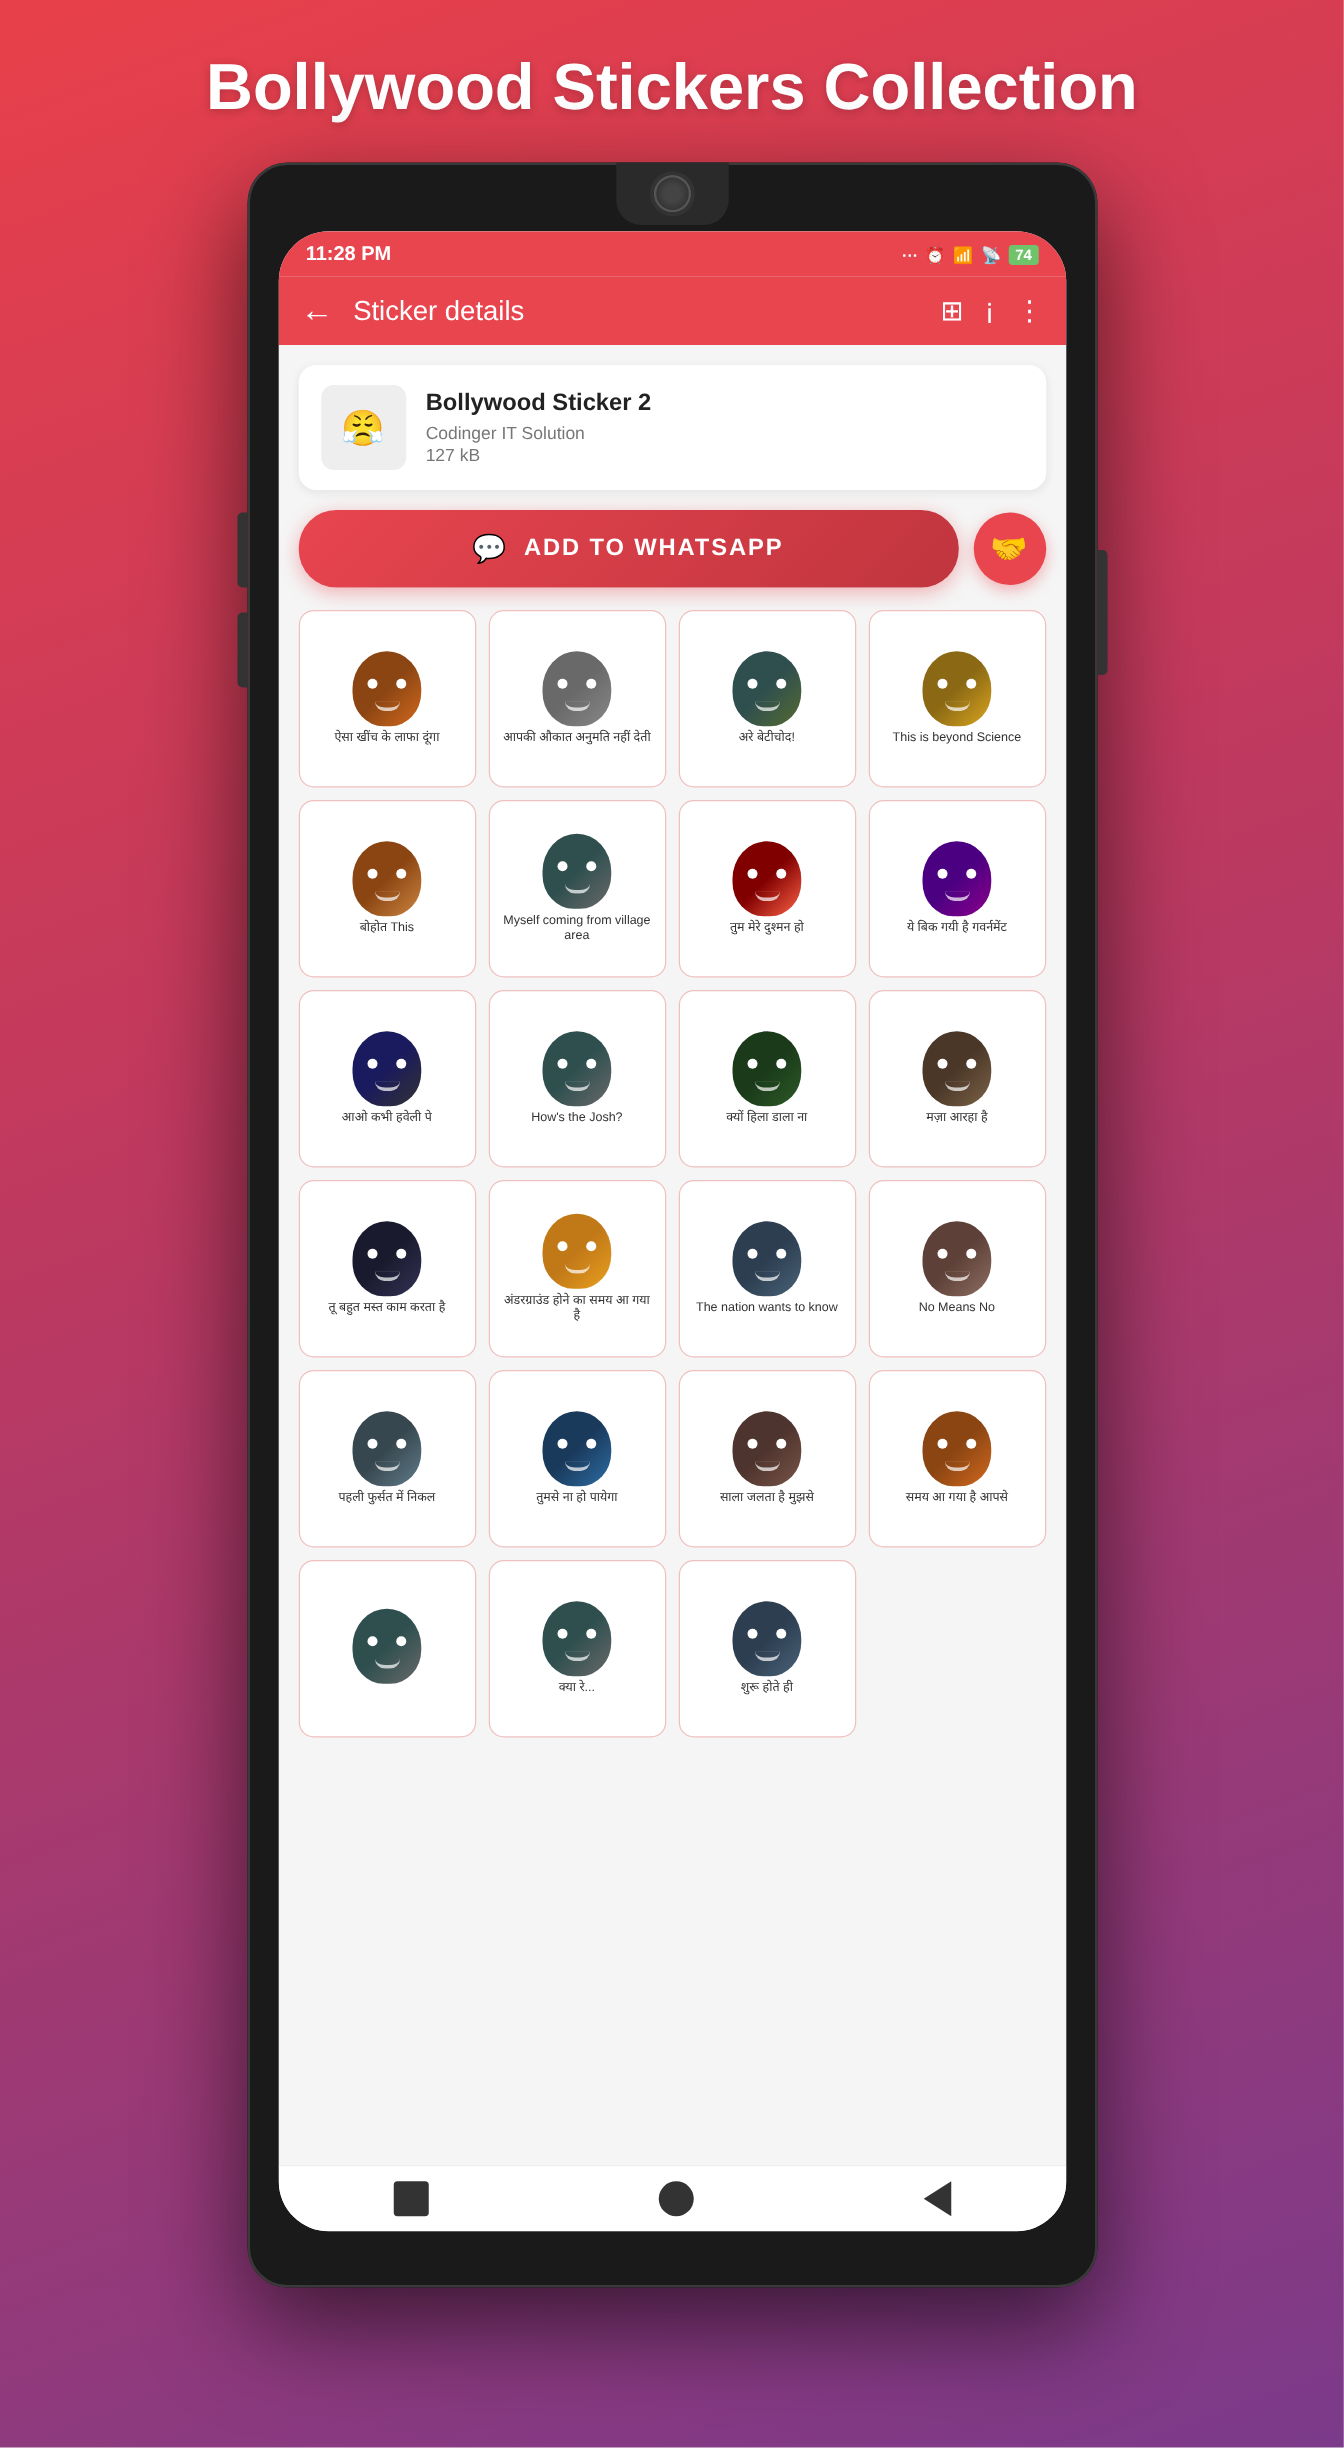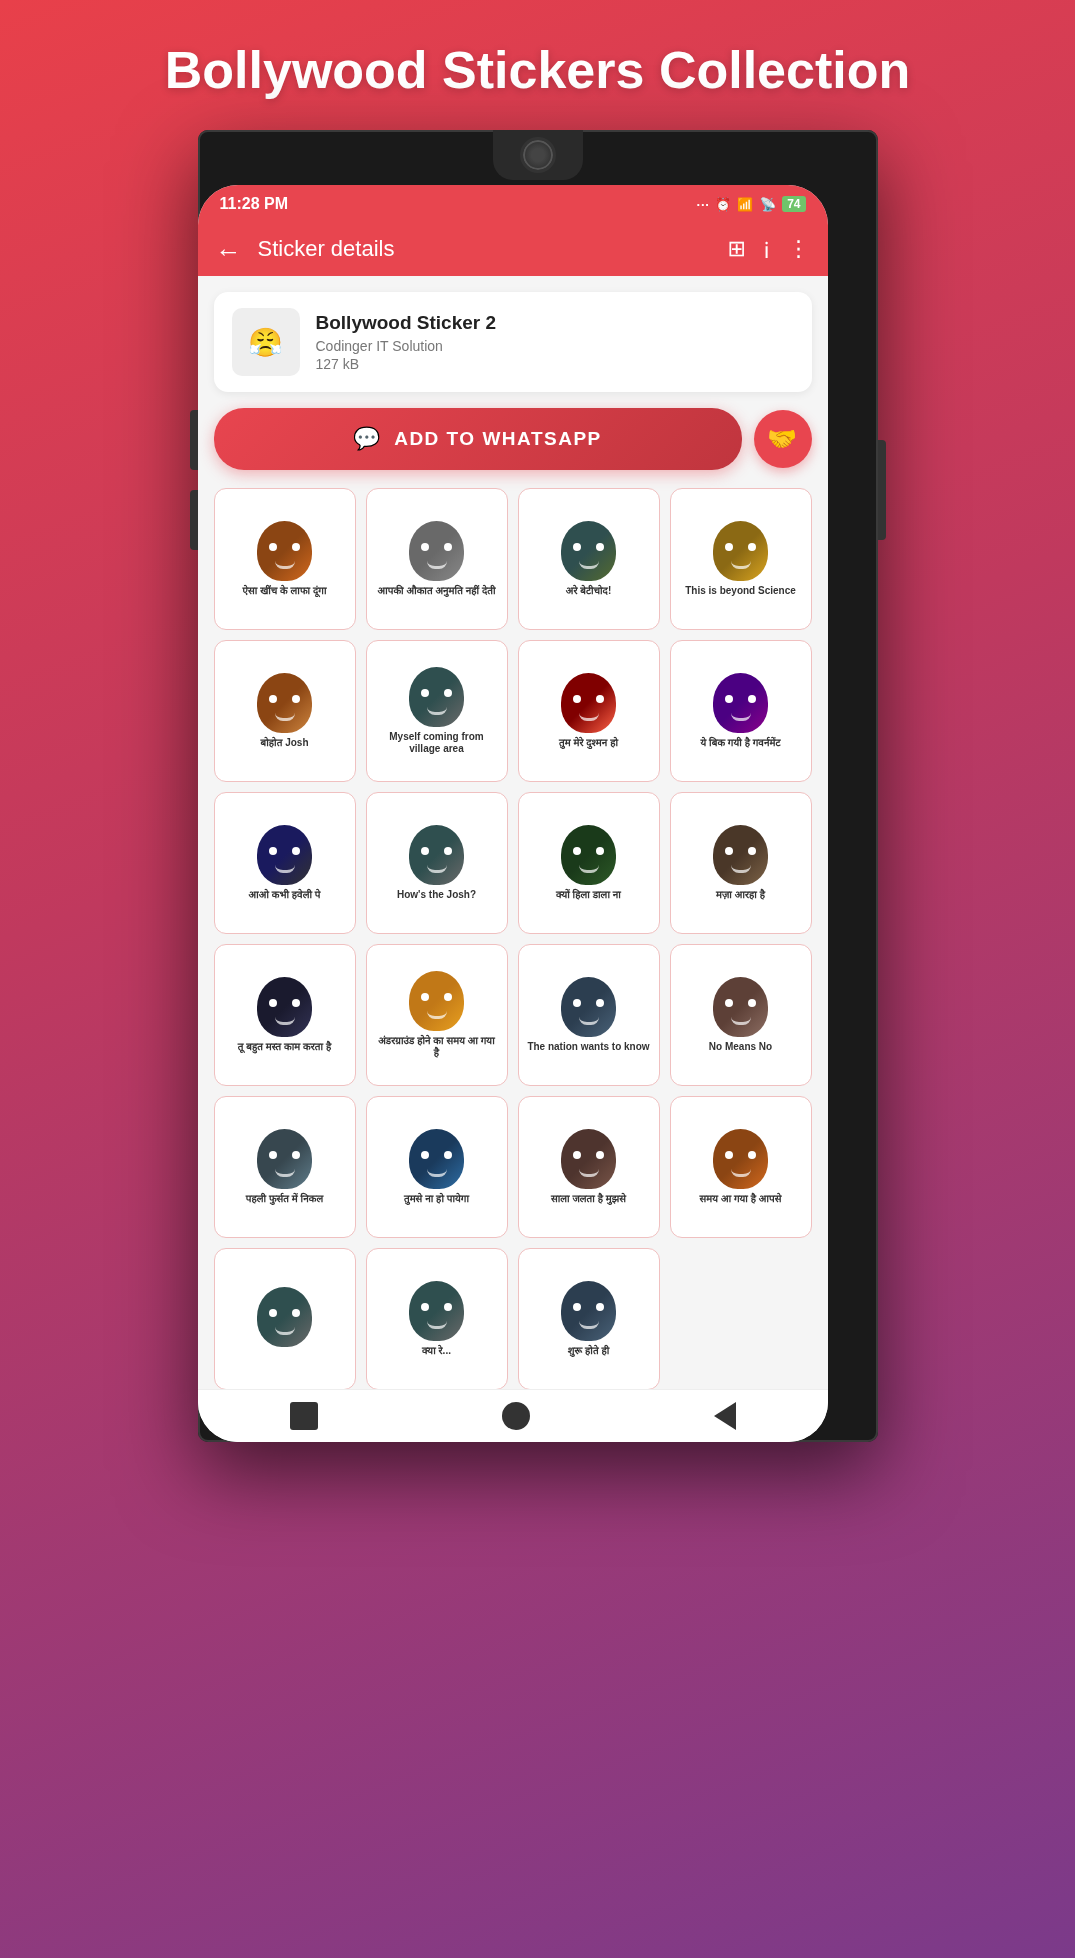--- a/index.html
+++ b/index.html
@@ -19,27 +19,28 @@
       font-size: 52px;
       font-weight: 700;
       text-align: center;
       margin-top: 40px;
       margin-bottom: 30px;
       text-shadow: 0 2px 8px rgba(0,0,0,0.2);
     }
 
     .phone-outer {
       width: 680px;
-      height: 1312px;
+      height: 1700px;
       background: #1a1a1a;
-      border-radius: 10px;
+      border-radius: 32px;
       position: relative;
       box-shadow: 0 30px 80px rgba(0,0,0,0.6), inset 0 0 0 2px #3a3a3a;
       display: flex;
       flex-direction: column;
+      align-items: center;
     }
 
     .phone-camera-bump {
       width: 90px;
       height: 50px;
       background: #2a2a2a;
       border-radius: 0 0 20px 20px;
       position: absolute;
       top: 0;
       left: 50%;
@@ -260,21 +261,21 @@
       display: flex;
       align-items: center;
       justify-content: center;
       font-size: 36px;
       margin-bottom: 4px;
     }
     .sticker-label {
       font-size: 10px;
       color: #333;
       text-align: center;
-      font-weight: 700;
+      font-weight: 400;
       line-height: 1.2;
       word-break: break-word;
     }
 
     .nav-bar {
       background: white;
       display: flex;
       justify-content: space-around;
       align-items: center;
       padding: 12px 0;
@@ -419,21 +420,21 @@
             </div>
             <div class="sticker-label">This is beyond
 Science</div>
           </div>
           <div class="sticker-item">
             <div class="sticker-image face-5" style="border-radius: 50% 50% 45% 45%; width: 55px; height: 60px; position: relative; overflow: hidden;">
               <div style="position: absolute; width: 8px; height: 8px; background: white; border-radius: 50%; top: 22px; left: 12px;"></div>
               <div style="position: absolute; width: 8px; height: 8px; background: white; border-radius: 50%; top: 22px; right: 12px;"></div>
               <div style="position: absolute; width: 20px; height: 8px; border-bottom: 3px solid rgba(255, 255, 255, 0.7); border-radius: 0px 0px 10px 10px; bottom: 12px; left: 50%; transform: translateX(-50%);"></div>
             </div>
-            <div class="sticker-label">बोहोत Josh</div>
+            <div class="sticker-label">बोहोत This</div>
           </div>
           <div class="sticker-item">
             <div class="sticker-image face-6" style="border-radius: 50% 50% 45% 45%; width: 55px; height: 60px; position: relative; overflow: hidden;">
               <div style="position: absolute; width: 8px; height: 8px; background: white; border-radius: 50%; top: 22px; left: 12px;"></div>
               <div style="position: absolute; width: 8px; height: 8px; background: white; border-radius: 50%; top: 22px; right: 12px;"></div>
               <div style="position: absolute; width: 20px; height: 8px; border-bottom: 3px solid rgba(255, 255, 255, 0.7); border-radius: 0px 0px 10px 10px; bottom: 12px; left: 50%; transform: translateX(-50%);"></div>
             </div>
             <div class="sticker-label">Myself coming from
 village area</div>
           </div>

